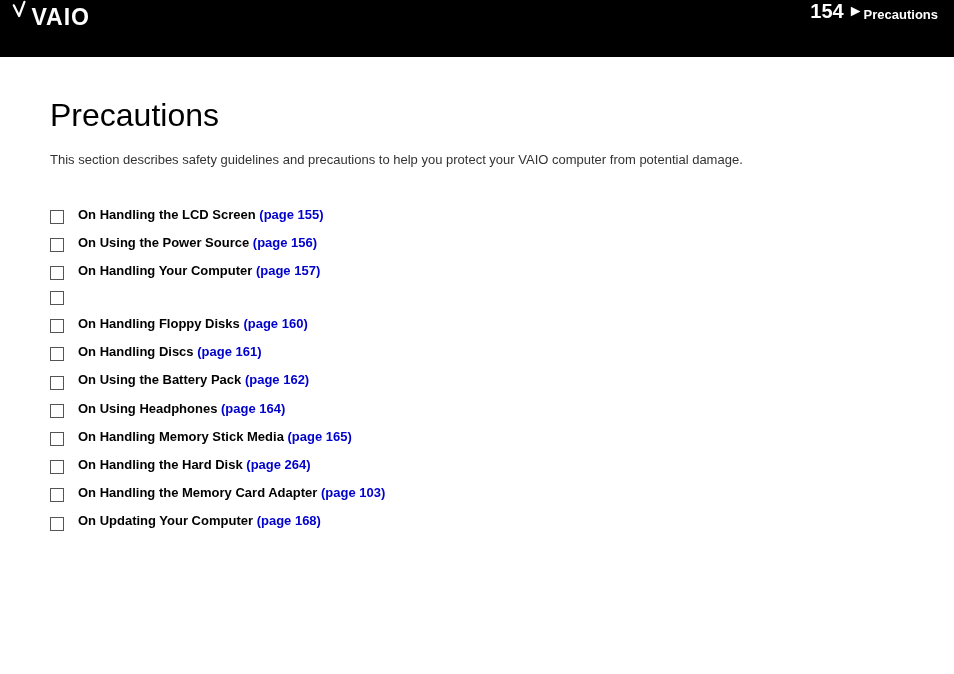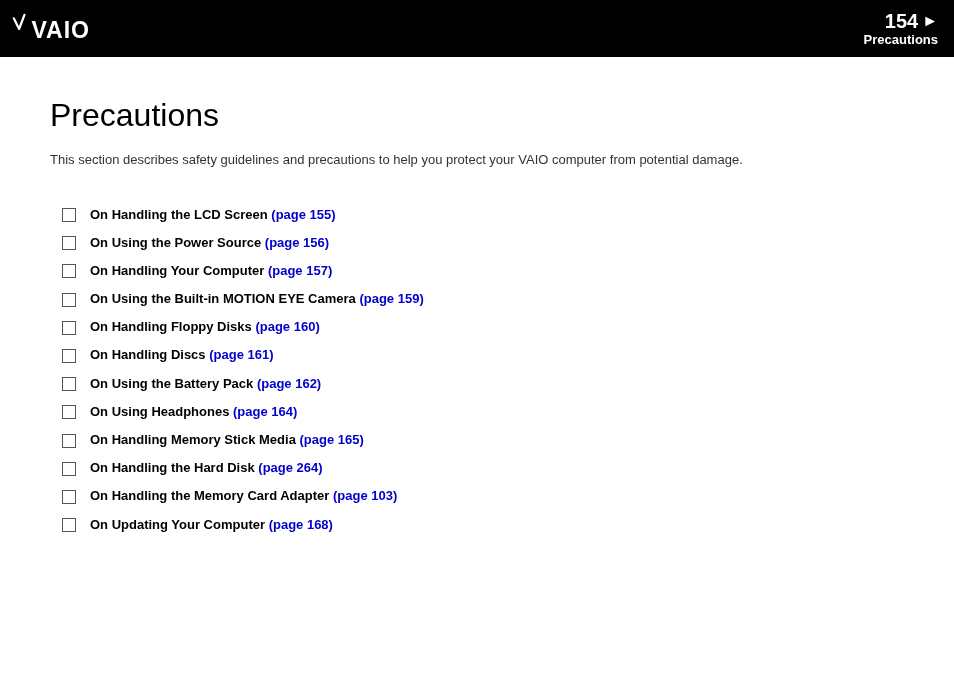--- a/index.html
+++ b/index.html
@@ -15,39 +15,39 @@
       background: #ffffff;
       overflow: hidden;
     }
 
     
     .header {
       background: #000000;
       width: 100%;
       height: 57px;
       display: flex;
-      align-items: center;
+      align-items: flex-start;
       justify-content: space-between;
       padding: 0 16px 0 12px;
     }
 
     .vaio-logo {
       display: flex;
       align-items: center;
     }
 
     
     .vaio-logo svg {
       height: 32px;
       width: auto;
     }
 
     .header-page-info {
       display: flex;
-      flex-direction: column;
+      flex-direction: row;
       align-items: flex-end;
       color: #ffffff;
     }
 
     .header-page-number {
       font-size: 20px;
       font-weight: bold;
       line-height: 1.1;
       display: flex;
       align-items: center;
@@ -81,27 +81,26 @@
     }
 
     .list-container {
       list-style: none;
       padding: 0;
       margin: 0;
     }
 
     .list-item {
       display: flex;
-      align-items: center;
+      align-items: flex-end;
       margin-bottom: 10px;
       font-size: 13px;
       font-weight: bold;
       color: #000000;
       line-height: 1.4;
-      margin-left: 12px;
     }
 
     .list-checkbox {
       display: inline-block;
       width: 14px;
       height: 14px;
       border: 1.5px solid #555555;
       margin-right: 14px;
       margin-top: 1px;
       flex-shrink: 0;
@@ -156,21 +155,20 @@
       <li class="list-item">
         <span class="list-checkbox"></span>
         <span class="list-item-text">On Using the Power Source <a class="list-item-link" href="#156">(page 156)</a></span>
       </li>
       <li class="list-item">
         <span class="list-checkbox"></span>
         <span class="list-item-text">On Handling Your Computer <a class="list-item-link" href="#157">(page 157)</a></span>
       </li>
       <li class="list-item">
         <span class="list-checkbox"></span>
-        <span class="list-item-text">On Using the Built-in MOTION EYE Camera <a class="list-item-link" href="#159">(page 159)</a></span>
       </li>
       <li class="list-item">
         <span class="list-checkbox"></span>
         <span class="list-item-text">On Handling Floppy Disks <a class="list-item-link" href="#160">(page 160)</a></span>
       </li>
       <li class="list-item">
         <span class="list-checkbox"></span>
         <span class="list-item-text">On Handling Discs <a class="list-item-link" href="#161">(page 161)</a></span>
       </li>
       <li class="list-item">

